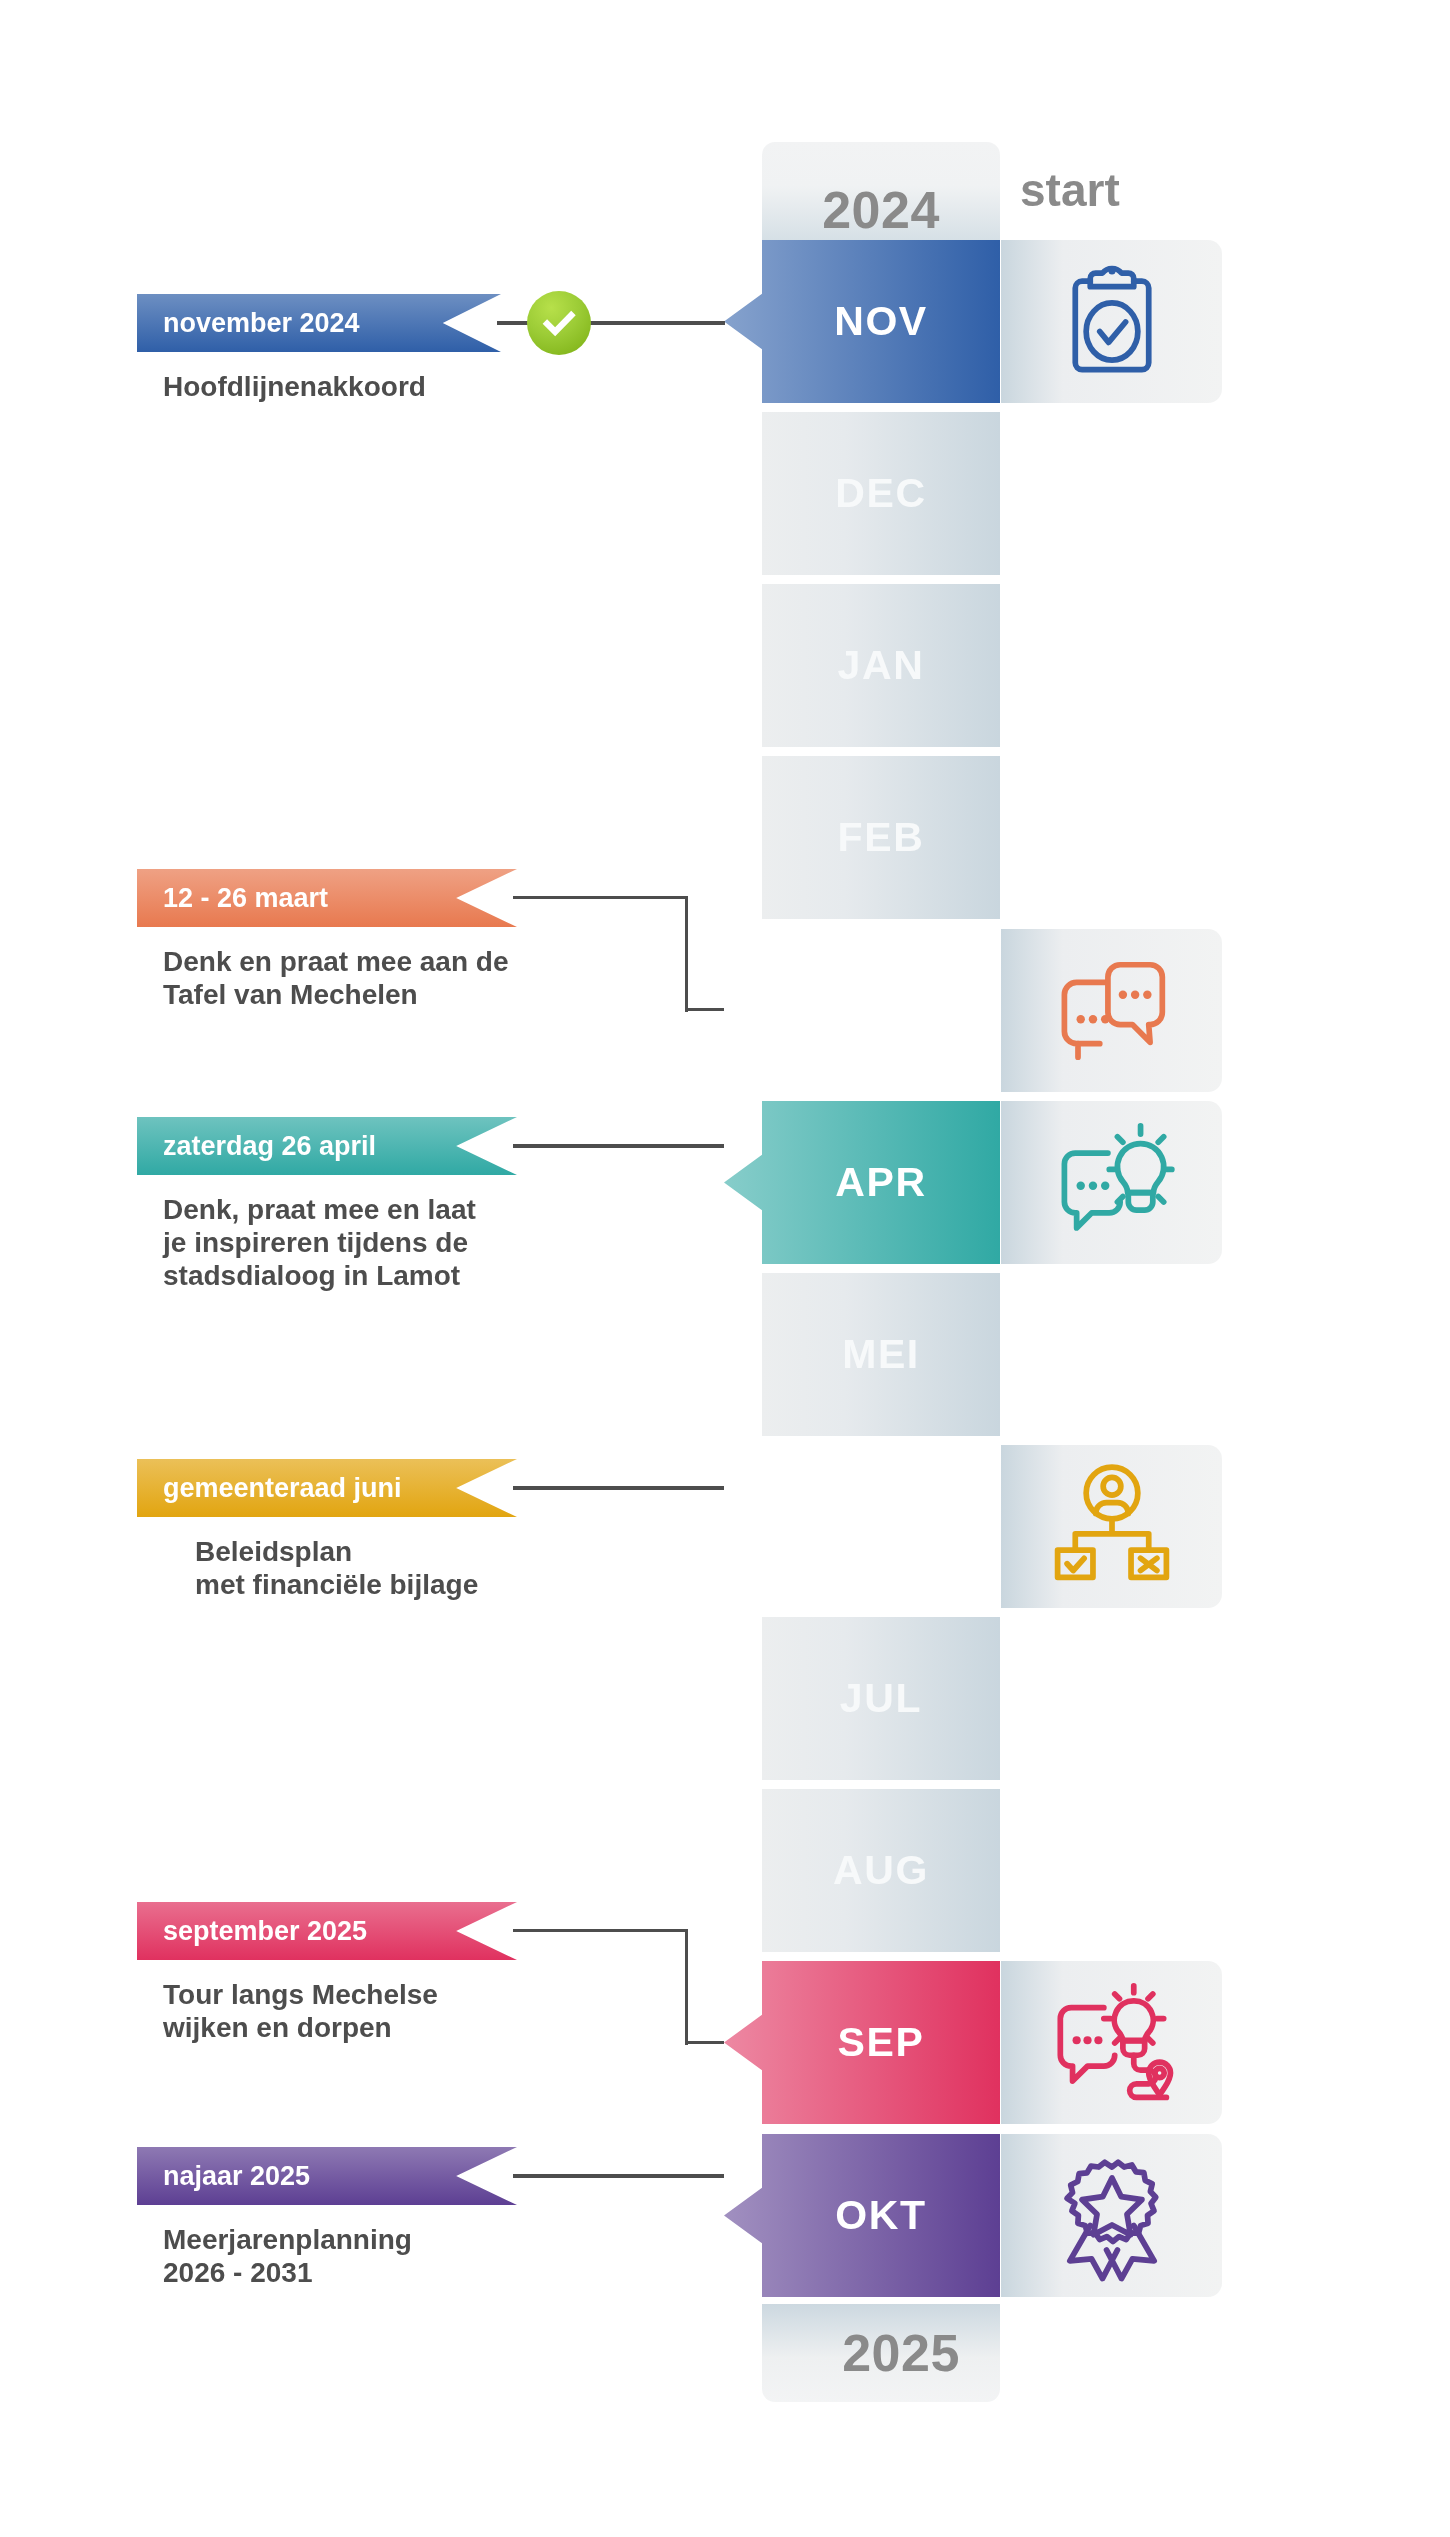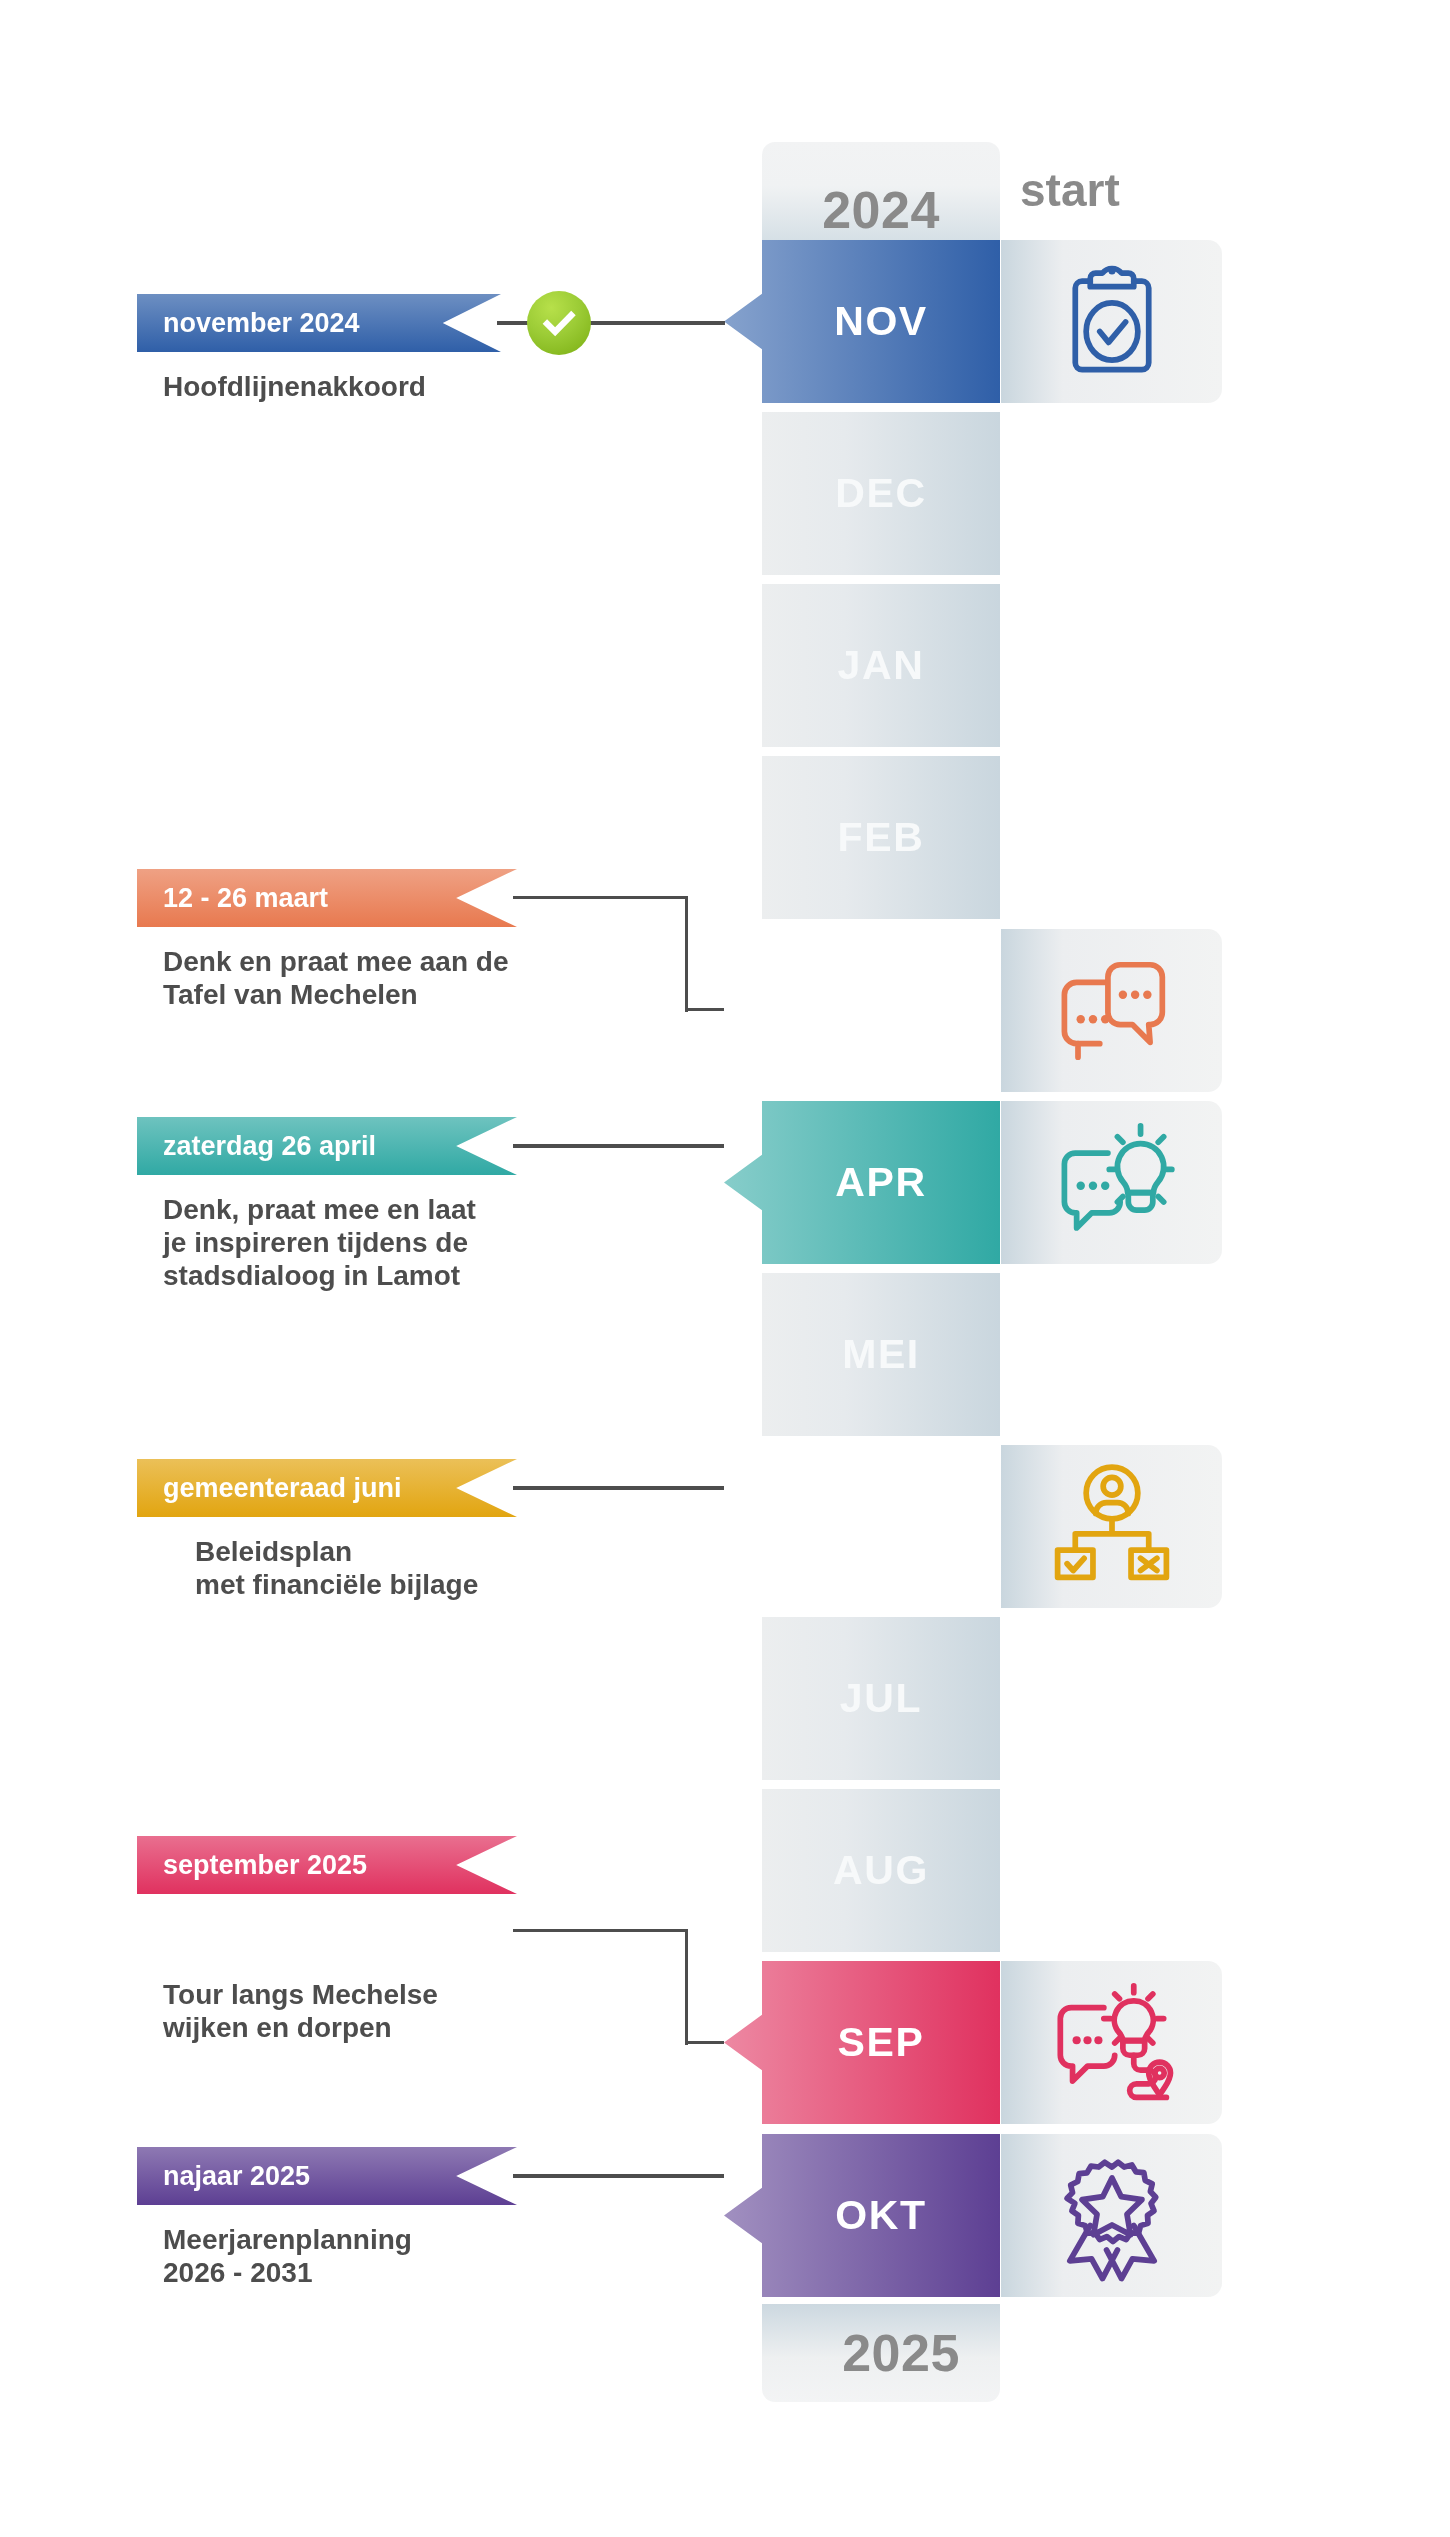--- a/index.html
+++ b/index.html
@@ -271,21 +271,21 @@
       <div class="desc" style="left: 163px; top: 1193px;">Denk, praat mee en laat
 je inspireren tijdens de
 stadsdialoog in Lamot</div>
       <div class="conn-straight" style="left: 513px; top: 1144px; width: 211px;"></div>
       <div class="tag" style="left: 137px; top: 1459px; width: 380px; background: linear-gradient(rgb(235, 192, 88) 0%, rgb(226, 165, 16) 100%);">
         <span>gemeenteraad juni</span>
       </div>
       <div class="desc" style="left: 163px; top: 1535px; margin-left: 32px;">Beleidsplan
 met financiële bijlage</div>
       <div class="conn-straight" style="left: 513px; top: 1486px; width: 211px;"></div>
-      <div class="tag" style="left: 137px; top: 1836px; width: 380px; background: linear-gradient(rgb(233, 111, 143) 0%, rgb(224, 49, 95) 100%); text-align: right;">
+      <div class="tag" style="left: 137px; top: 1902px; width: 380px; background: linear-gradient(rgb(233, 111, 143) 0%, rgb(224, 49, 95) 100%); text-align: right;">
         <span>september 2025</span>
       </div>
       <div class="desc" style="left: 163px; top: 1978px;">Tour langs Mechelse
 wijken en dorpen</div>
       <div class="conn-step" style="left: 0px; top: 0px; width: 1450px; height: 2538px; pointer-events: none;">
         <i style="left: 513px; top: 1929px; width: 174px; height: 3.3px;"></i>
         <i style="left: 685px; top: 1929px; width: 3.3px; height: 116px;"></i>
         <i style="left: 685px; top: 2041px; width: 39px; height: 3.3px;"></i>
       </div>
       <div class="tag" style="left: 137px; top: 2147px; width: 380px; background: linear-gradient(rgb(142, 121, 179) 0%, rgb(93, 63, 147) 100%);">

